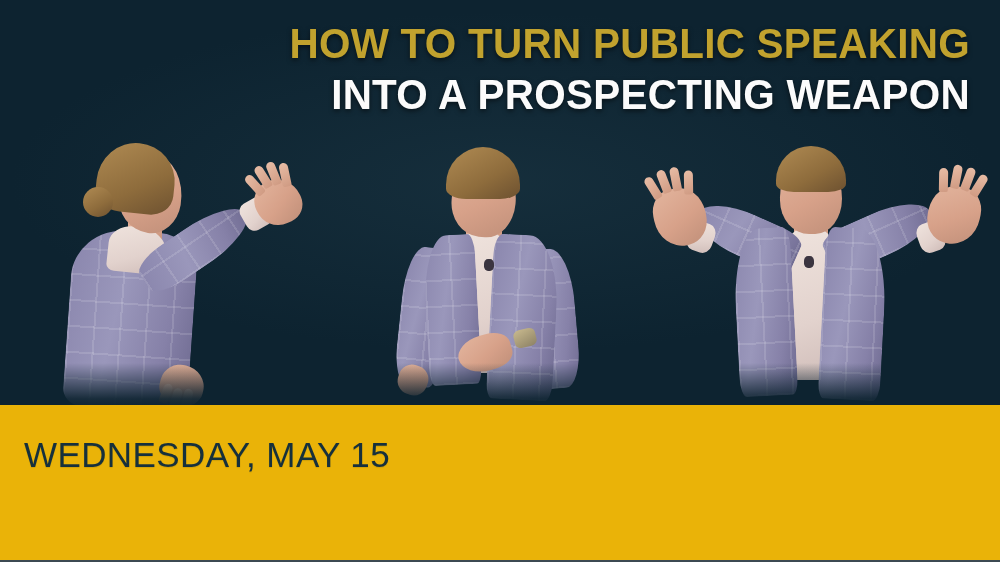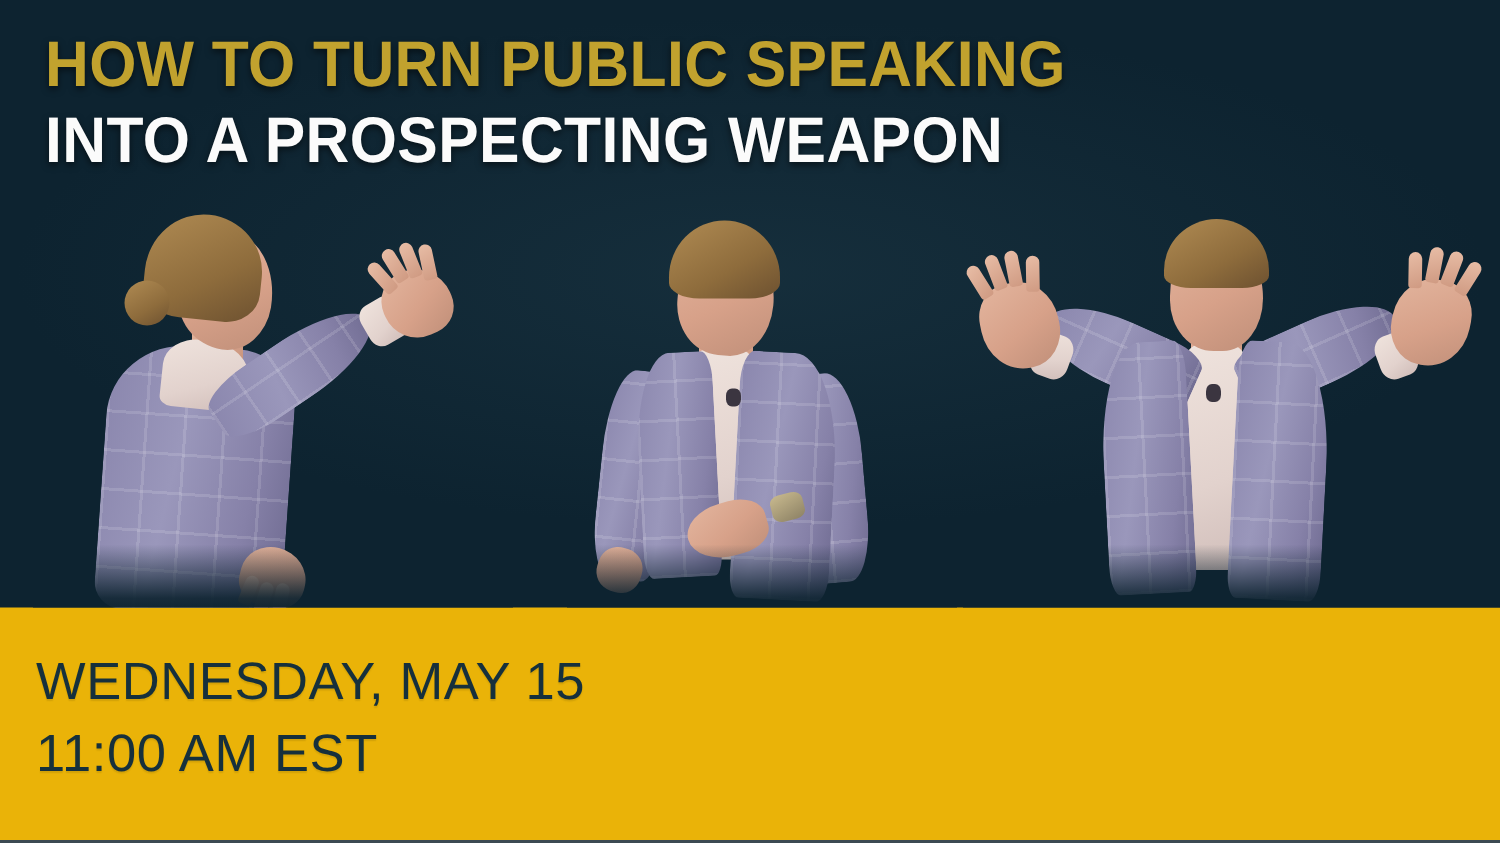--- a/index.html
+++ b/index.html
@@ -36,21 +36,21 @@
     background:
       radial-gradient(ellipse 70% 60% at 50% 45%, rgba(32,60,74,0.45) 0%, rgba(13,35,48,0) 70%);
     pointer-events: none;
   }
 
   
   .title-block {
     position: absolute;
     left: 0; top: 18px;
     width: 1000px;
-    text-align: left;
+    text-align: right;
     z-index: 6;
   }
   .title-line {
     display: block;
     font-family: "Liberation Sans", sans-serif;
     font-weight: bold;
     font-size: 43px;
     line-height: 51px;
     letter-spacing: 0.3px;
     transform: scaleX(0.94);
@@ -431,18 +431,17 @@
 
   <div class="title-block">
     <span class="title-line gold">HOW TO TURN PUBLIC SPEAKING</span>
     <span class="title-line white">INTO A PROSPECTING WEAPON</span>
   </div>
 
 
   <div class="infobar">
     <div class="info-text">
       <span class="info-line">WEDNESDAY, MAY 15</span>
-      <span class="info-line">11:00 AM EST</span>
     </div>
 
   </div>
 
 </div>
 
 </body></html>

